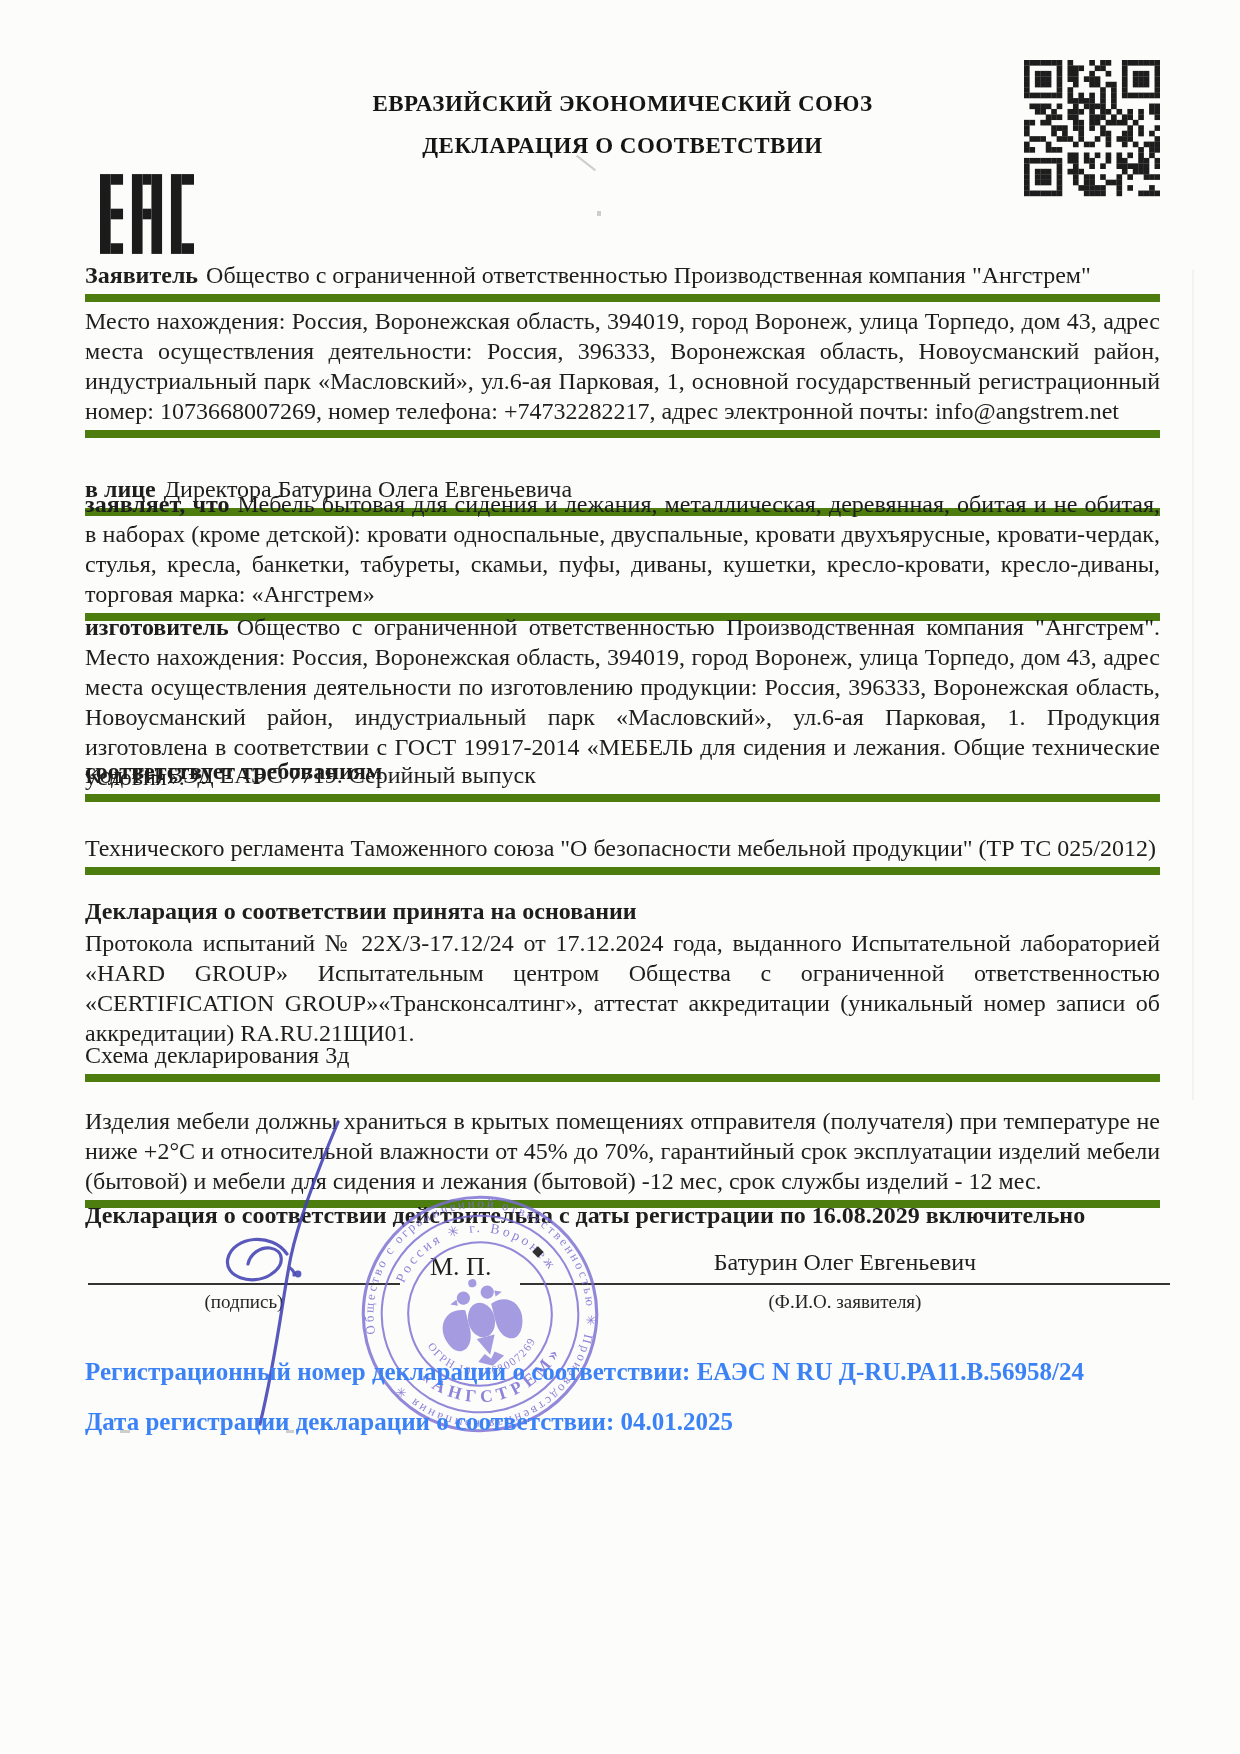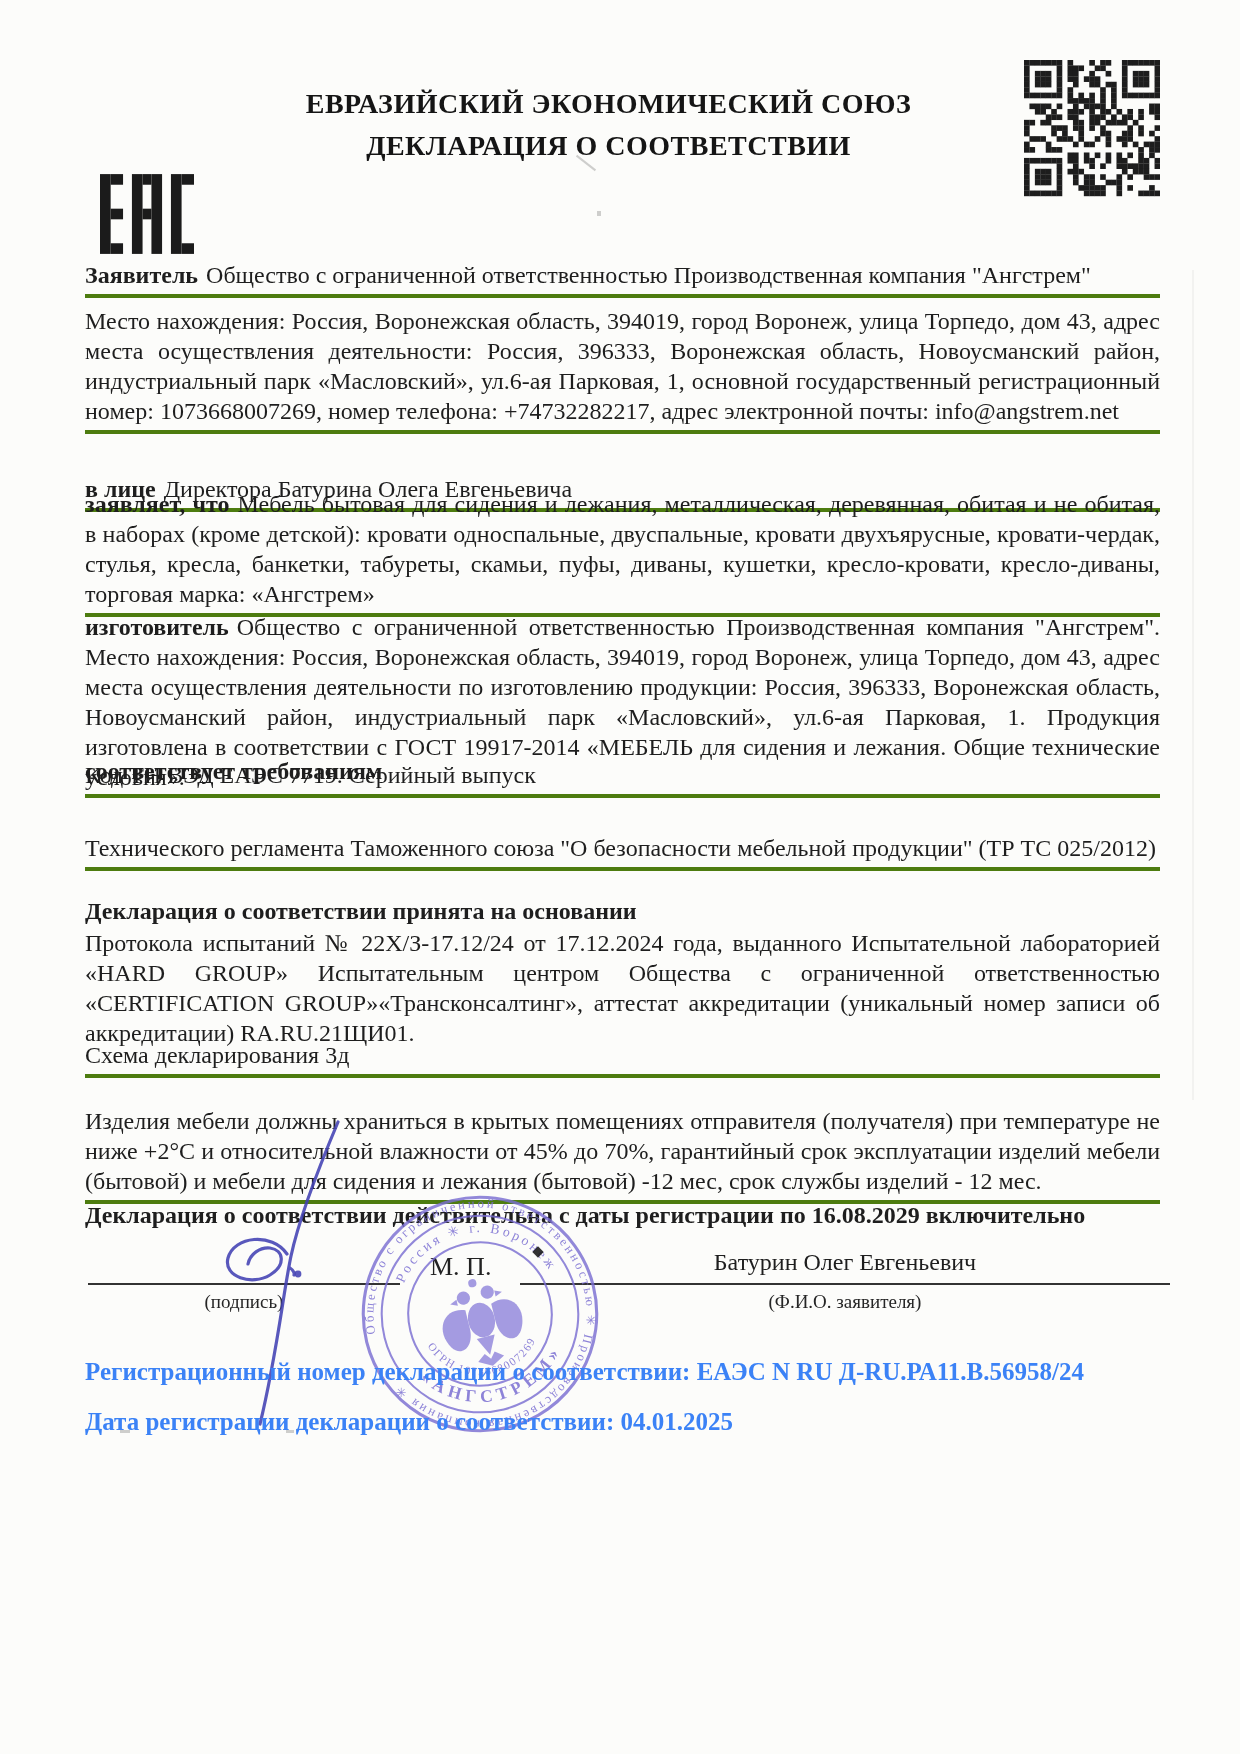--- a/index.html
+++ b/index.html
@@ -1,23 +1,23 @@
 <!DOCTYPE html>
 <html lang="ru"><head>
 <meta charset="utf-8">
 <style>
   html,body{margin:0;padding:0;background:#e8e8e6;}
   .page{position:relative;width:1240px;height:1754px;margin:0 auto;background:#fcfcfa;
         font-family:"Liberation Serif","DejaVu Serif",serif;color:#1e1e1e;overflow:hidden;}
   .sec{position:absolute;left:85px;width:1075px;font-size:24px;line-height:30px;text-align:justify;}
-  .ruled{border-bottom:4px solid #4d7c0f;padding-bottom:4px;}
+  .ruled{border-bottom:8px solid #4d7c0f;padding-bottom:4px;}
   .lead{font-weight:bold;padding-right:8px;}
   .headline{font-weight:bold;text-align:left;}
-  .title{position:absolute;left:71px;width:1075px;text-align:center;font-weight:bold;
-         font-size:28px;line-height:40px;letter-spacing:.5px;color:#151515;}
+  .title{position:absolute;left:85px;width:1075px;text-align:center;font-weight:bold;
+         font-size:23px;line-height:40px;letter-spacing:.5px;color:#151515;}
   .capline{position:absolute;text-align:center;font-size:19px;color:#262626;}
   .sigline{position:absolute;border-top:2px solid #333;height:0;}
   .mp{position:absolute;font-size:26px;color:#222;}
   .signername{position:absolute;text-align:center;font-size:24px;color:#1e1e1e;}
   .regline{position:absolute;left:85px;width:1075px;font-weight:bold;font-size:25px;color:#3b82f6;text-align:left;}
   .speck{position:absolute;background:#555;opacity:.28;}
   .edge{position:absolute;right:46px;top:270px;width:2px;height:830px;background:#000;opacity:.04;}
   svg{display:block;}
 </style>
 </head>

